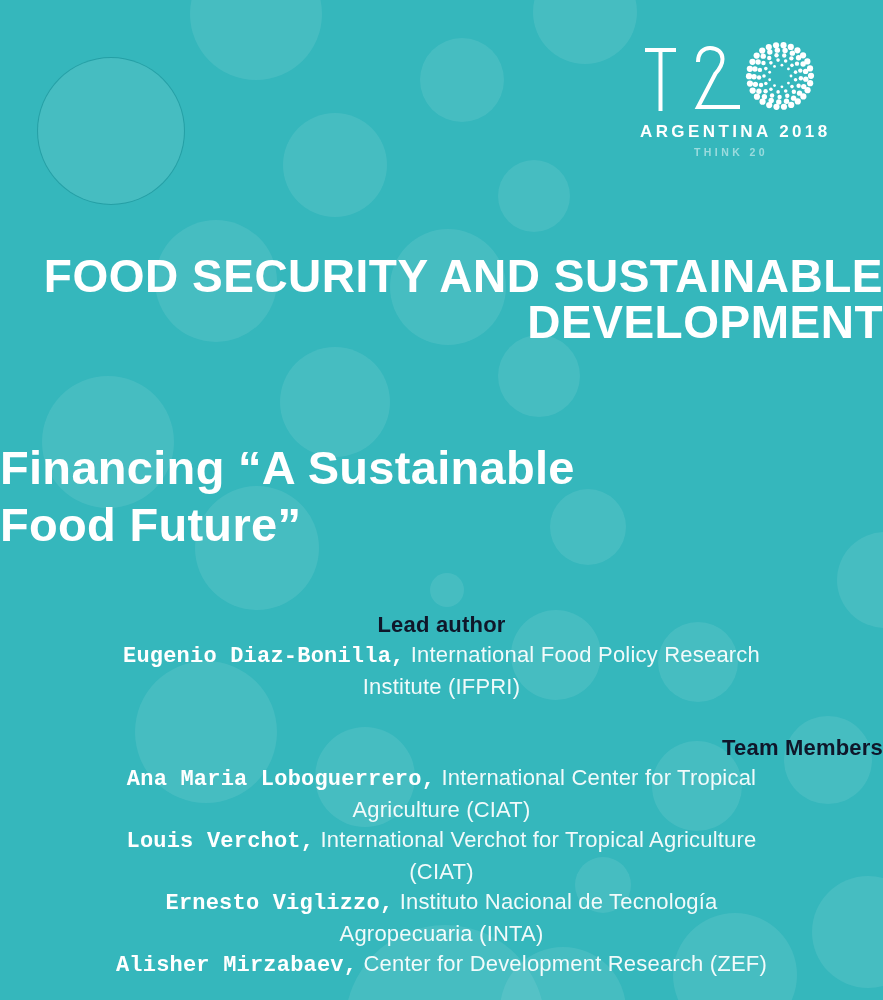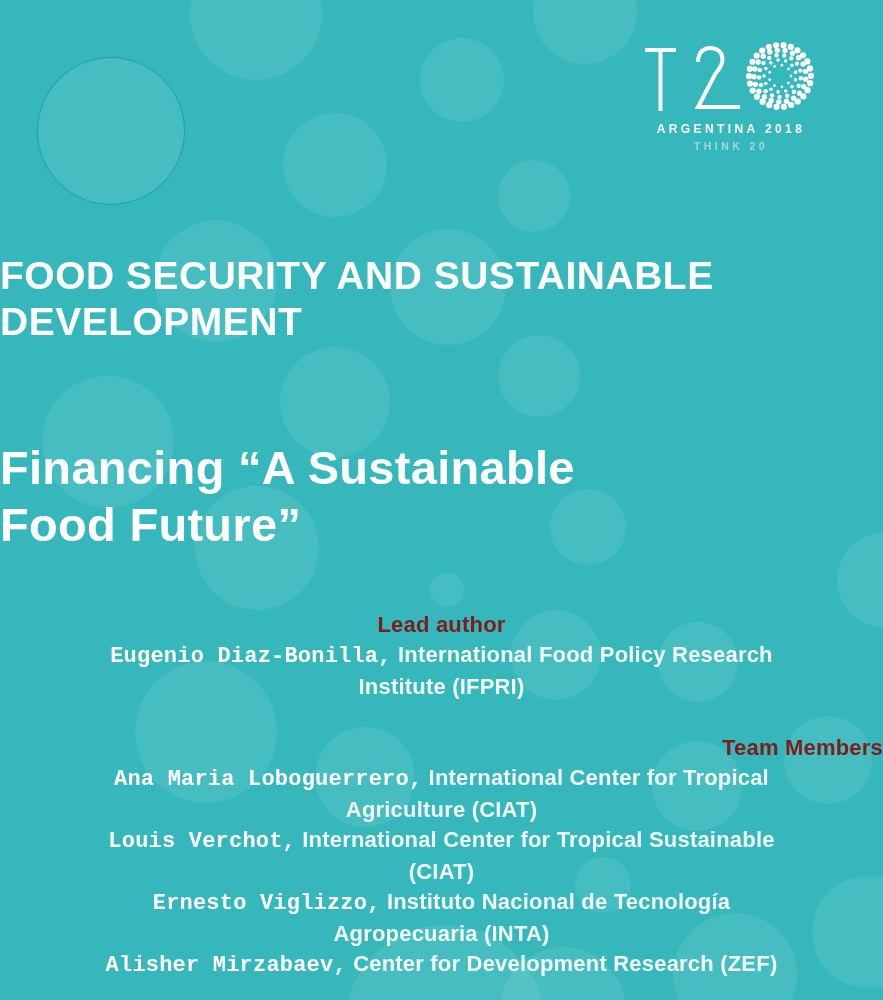--- a/index.html
+++ b/index.html
@@ -13,50 +13,50 @@
   .bubble{
     position:absolute; border-radius:50%;
     background:rgba(255,255,255,0.085);
   }
   .bubble.outlined{ box-shadow:0 0 0 1px rgba(17,130,137,0.45); }
 
   
   .logo{ position:absolute; left:640px; top:40px; width:182px; text-align:center; }
   .logo svg{ display:block; }
   .logo-line1{
-    margin-top:6px; font-size:12px; font-weight:bold;
+    margin-top:6px; font-size:17px; font-weight:bold;
     letter-spacing:3.4px; color:#ffffff; white-space:nowrap;
   }
   .logo-line2{
     margin-top:4px; font-size:10.5px; font-weight:bold;
     letter-spacing:3.4px; color:rgba(255,255,255,0.5); white-space:nowrap;
   }
 
   
   .title{
     position:absolute; top:253px; left:0; width:883px;
-    text-align:left; font-size:39px; line-height:46px;
+    text-align:right; font-size:46px; line-height:46px;
     font-weight:bold; letter-spacing:0.5px; color:#ffffff;
   }
   .subtitle{
     position:absolute; top:439px; left:0; width:883px;
     font-size:47px; line-height:57px;
     font-weight:bold; letter-spacing:0.3px; color:#ffffff;
   }
 
   
   .authors{
     position:absolute; top:610px; left:0; width:883px;
     text-align:center; font-size:22px; line-height:30px;
     letter-spacing:0.2px;
   }
-  .authors .heading{ font-weight:bold; color:#7f1d1d; }
+  .authors .heading{ font-weight:bold; color:#0f172a; }
   .authors .heading.team{ margin-top:31px;text-align:right; }
   .author-line .name{ font-weight:bold; color:#ffffff;font-family:Liberation Mono, monospace; }
-  .author-line .affil{ font-weight:bold; color:rgba(255,255,255,0.93); }
+  .author-line .affil{ font-weight:normal; color:rgba(255,255,255,0.93); }
 </style>
 </head>
 <body>
 
 <div class="page">
 
   <div id="bubbles">
       <div class="bubble" style="left: 190px; top: -52px; height: 132px; width: 132px;"></div>
       <div class="bubble outlined" style="left: 38px; top: 58px; height: 146px; width: 146px;"></div>
       <div class="bubble" style="left: 420px; top: 38px; height: 84px; width: 84px;"></div>
@@ -201,21 +201,21 @@
   <div class="authors">
     <div class="heading">Lead author</div>
     <div id="lead-lines">
         <div class="author-line"><span class="name">Eugenio Diaz-Bonilla,</span><span class="affil"> International Food Policy Research</span></div>
         <div class="author-line"><span class="affil">Institute (IFPRI)</span></div>
       </div>
     <div class="heading team">Team Members</div>
     <div id="team-lines">
         <div class="author-line"><span class="name">Ana Maria Loboguerrero,</span><span class="affil"> International Center for Tropical</span></div>
         <div class="author-line"><span class="affil">Agriculture (CIAT)</span></div>
-        <div class="author-line"><span class="name">Louis Verchot,</span><span class="affil"> International Center for Tropical Sustainable</span></div>
+        <div class="author-line"><span class="name">Louis Verchot,</span><span class="affil"> International Verchot for Tropical Agriculture</span></div>
         <div class="author-line"><span class="affil">(CIAT)</span></div>
         <div class="author-line"><span class="name">Ernesto Viglizzo,</span><span class="affil"> Instituto Nacional de Tecnología</span></div>
         <div class="author-line"><span class="affil">Agropecuaria (INTA)</span></div>
         <div class="author-line"><span class="name">Alisher Mirzabaev,</span><span class="affil"> Center for Development Research (ZEF)</span></div>
       </div>
   </div>
 
 </div>
 
 </body></html>

